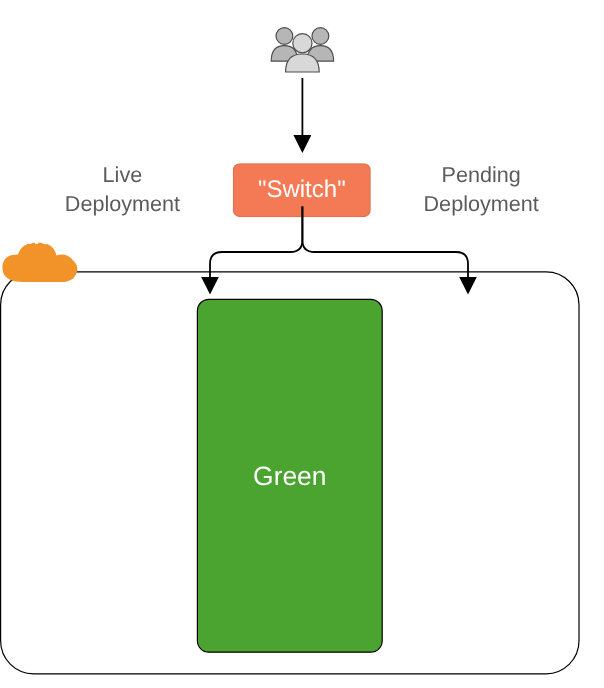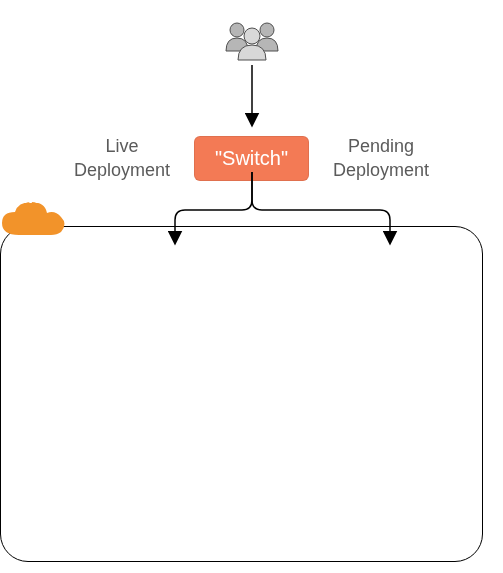--- a/index.html
+++ b/index.html
@@ -22,21 +22,21 @@
       transform: translateX(-50%);
       width: 60px;
       height: 45px;
     }
     .row-labels {
       position: absolute;
       top: 134px;
       width: 100%;
       display: flex;
       justify-content: space-between;
-      padding: 0 74px;
+      padding: 0 54px;
       align-items: center;
     }
     .label-left, .label-right {
       text-align: center;
       font-size: 18px;
       color: #5b5b5b;
       line-height: 1.35;
     }
     .switch-btn {
       background: #f37a55;
@@ -135,20 +135,21 @@
   </div>
 
   <div class="aws-container">
     <div class="aws-badge">
       <svg viewBox="0 0 70 45" width="70" height="45">
         <path d="M20 36 Q3 36 3 24 Q3 13 16 13 Q19 3 32 3 Q46 3 48 14 Q56 11 62 18 Q69 25 62 33 Q58 36 52 36 Z" fill="#f2932a" stroke="none"></path>
       </svg>
       <div class="aws-text">AWS</div>
     </div>
     <div class="envs">
+      <div class="env-box green">Green</div>
     </div>
   </div>
 
   <svg class="overlay">
     <defs>
       <marker id="ah" markerWidth="10" markerHeight="10" refX="5" refY="5" orient="auto">
         <path d="M0,0 L10,5 L0,10 Z" class="arrowhead"></path>
       </marker>
     </defs>
     <line x1="252" y1="65" x2="252" y2="120" class="arrow-line" marker-end="url(#ah)"></line>

